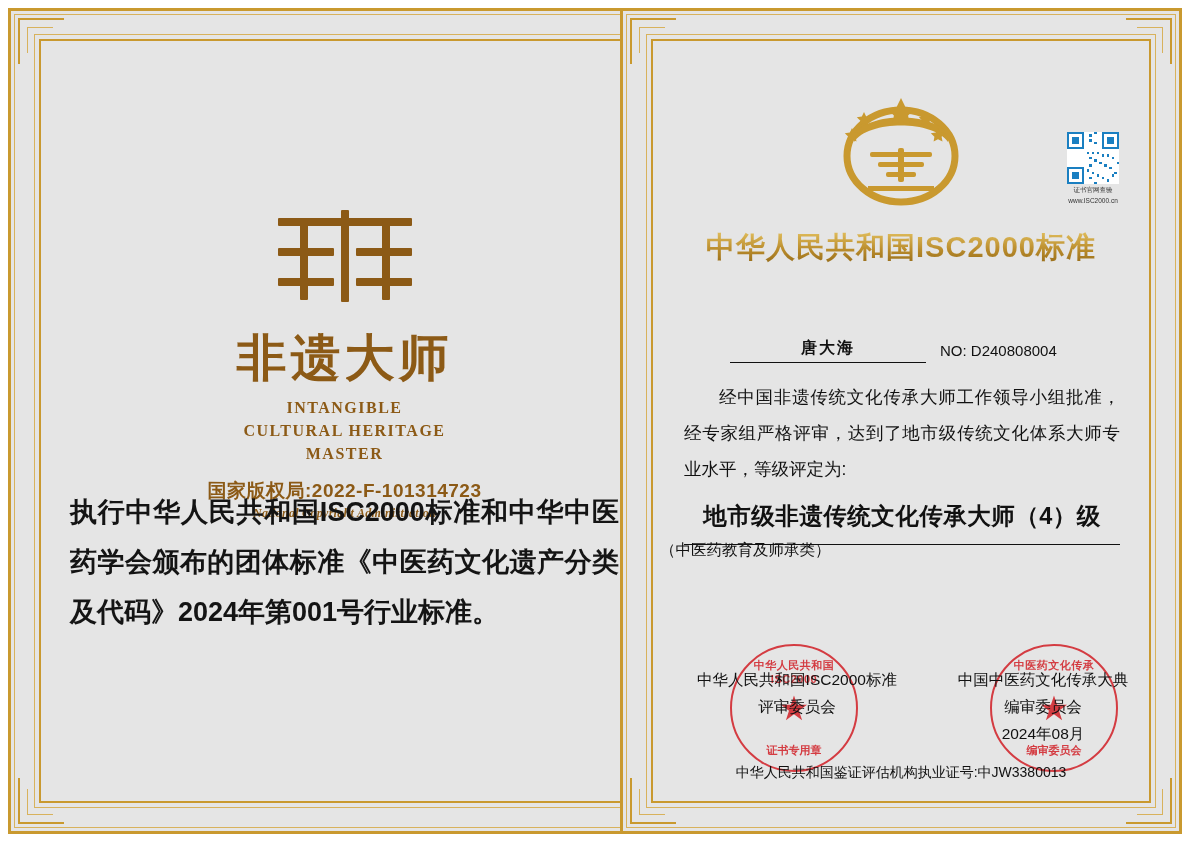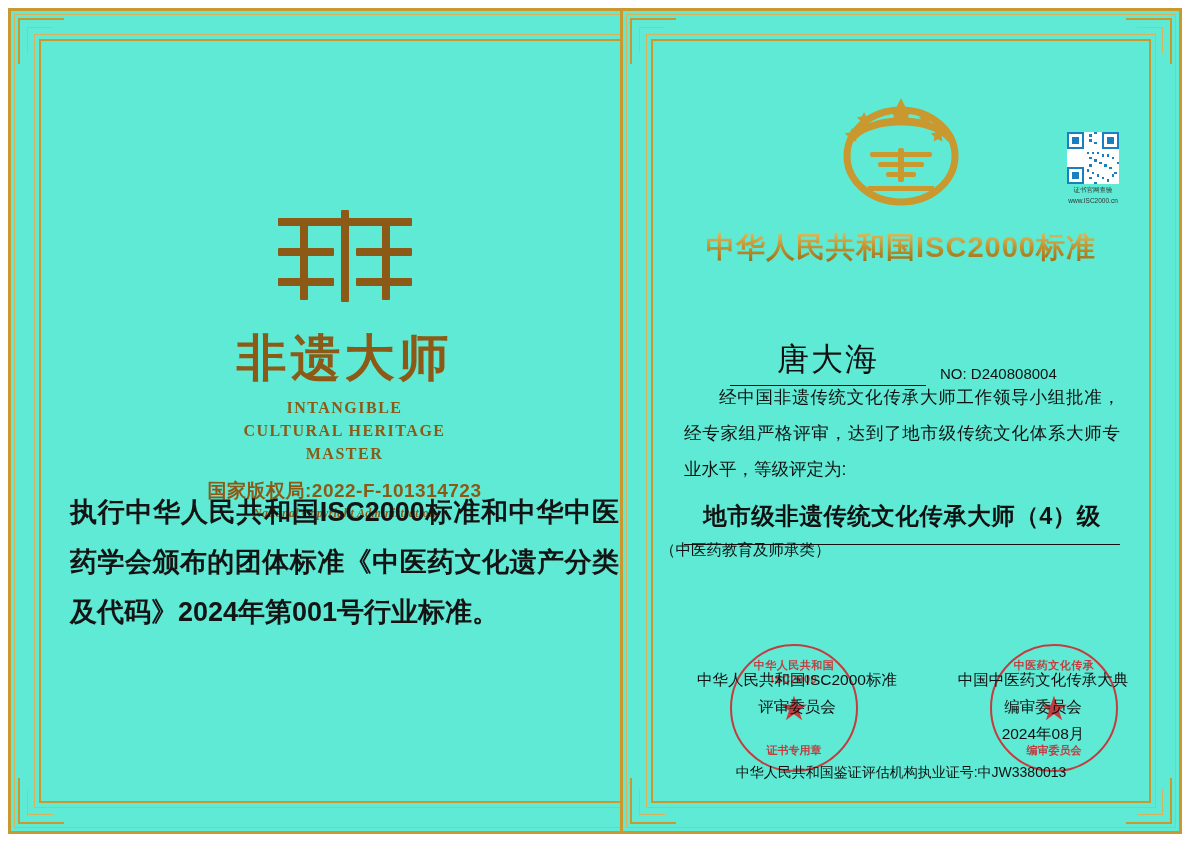--- a/index.html
+++ b/index.html
@@ -20,21 +20,21 @@
     left: 0;
     width: 1191px;
     height: 842px;
   }
 
   
   .cert {
     position: absolute;
     top: 8px;
     height: 826px;
-    background: #5eead4;
+    background: #e5e5e5;
     box-sizing: border-box;
   }
   .cert-left  { left: 8px;  width: 673px; }
   .cert-right { left: 620px; width: 562px; }
 
   
   .frame-outer {
     position: absolute;
     inset: 0;
     border: 3px solid #c9992f;
@@ -208,22 +208,22 @@
     align-items: flex-end;
   }
   .name-box {
     min-width: 196px;
     text-align: center;
     border-bottom: 1.5px solid #111;
     padding-bottom: 3px;
     margin-left: 40px;
   }
   .name-text {
-    font-size: 32px;
-    font-weight: normal;
+    font-size: 16px;
+    font-weight: bold;
     color: #111;
     letter-spacing: 2px;
   }
   .no-text {
     font-size: 15px;
     color: #111;
     margin-left: 14px;
     padding-bottom: 4px;
     font-family: "Liberation Sans", sans-serif;
   }

